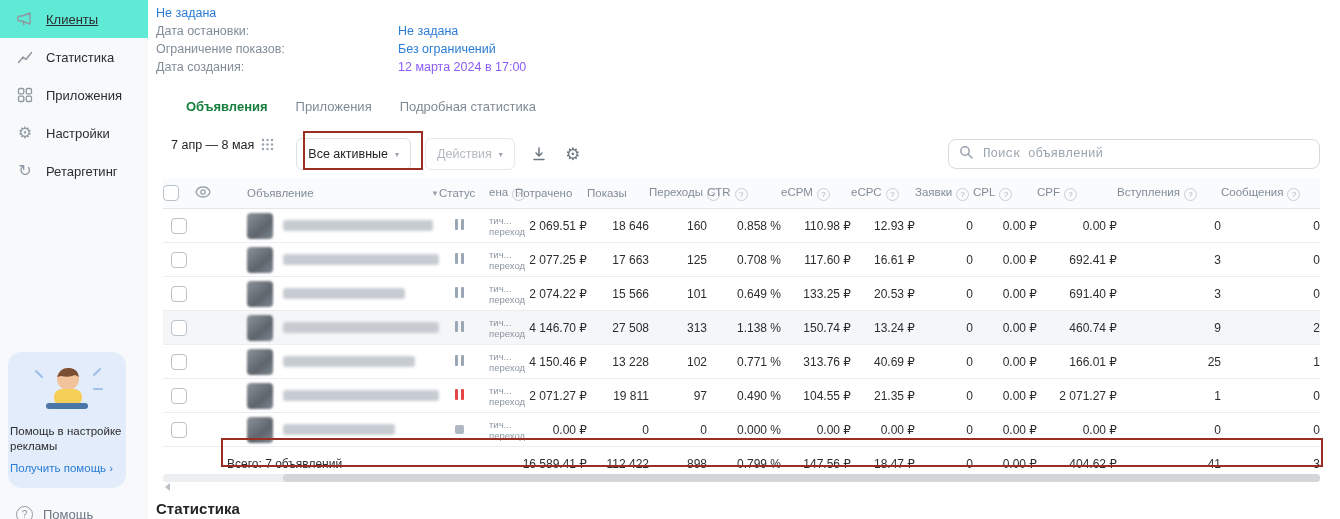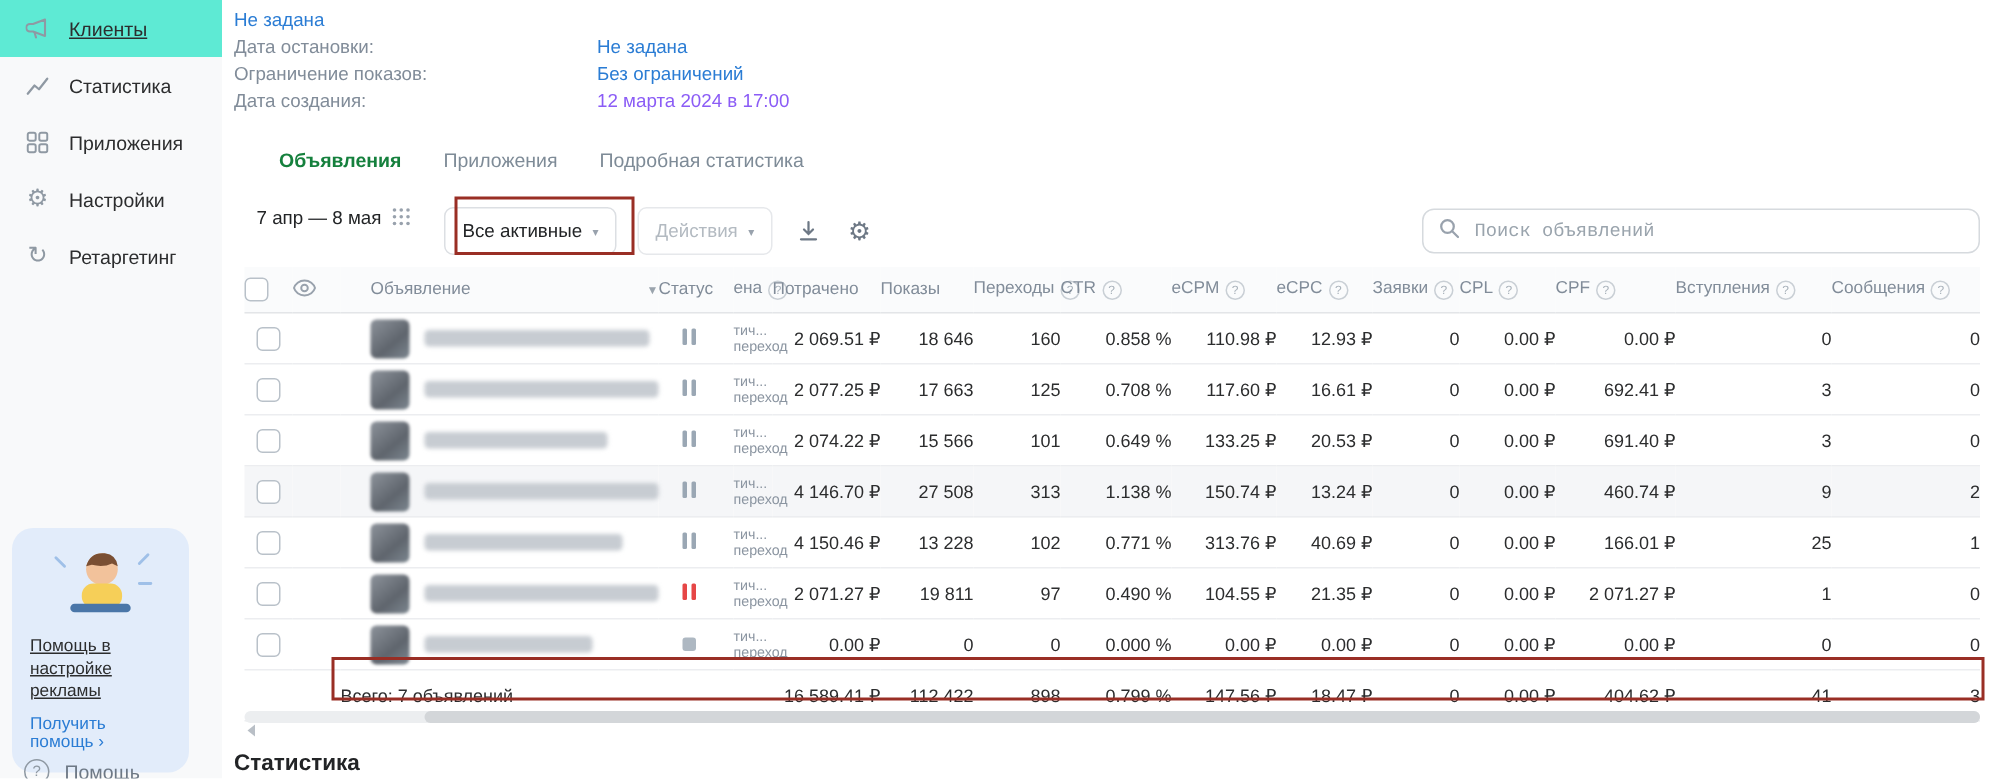--- a/index.html
+++ b/index.html
@@ -7,21 +7,21 @@
     width:1340px;height:519px;position:relative;overflow:hidden;
     background:#ffffff;font-family:"Liberation Sans","DejaVu Sans",sans-serif;
     color:#2c2d2e;-webkit-font-smoothing:antialiased;
   }
   
   .sidebar{position:absolute;left:0;top:0;width:148px;height:519px;background:#f8f9fa;}
   .side-item{display:flex;align-items:center;gap:12px;height:38px;padding:0 16px;font-size:13px;color:#2c2d2e;cursor:pointer;}
   .side-item.active{background:#5eead4;text-decoration:underline;}
   .s-icon{width:18px;height:18px;display:flex;align-items:center;justify-content:center;color:#8f99a3;flex:none;}
   .s-icon.txt{font-size:16px;line-height:1;}
-  .help-card{position:absolute;left:8px;top:352px;width:118px;background:#e2ecfa;border-radius:14px;padding:8px 12px 12px;box-sizing:border-box;text-decoration:underline;}
+  .help-card{position:absolute;left:8px;top:352px;width:118px;background:#e2ecfa;border-radius:14px;padding:8px 2px 12px;box-sizing:border-box;}
   .help-illus{height:60px;display:flex;align-items:center;justify-content:center;}
   .help-text{font-size:11.5px;line-height:1.3;color:#2c2d2e;margin-top:4px;}
   .help-link{display:inline-block;margin-top:8px;color:#2a7cd4;font-size:11.5px;cursor:pointer;text-decoration:none;}
   .side-footer{position:absolute;left:16px;top:506px;display:flex;align-items:center;gap:10px;color:#6d7885;font-size:13px;cursor:pointer;}
   .q-icon{width:15px;height:15px;border:1.5px solid #8f99a3;border-radius:50%;font-size:10px;display:flex;align-items:center;justify-content:center;color:#8f99a3;}
   
   .info{position:absolute;left:156px;top:4px;font-size:12.5px;line-height:18px;}
   .info-row{display:flex;}
   .i-label{width:242px;color:#818c99;}
   .i-value{color:#2a7cd4;cursor:pointer;}

